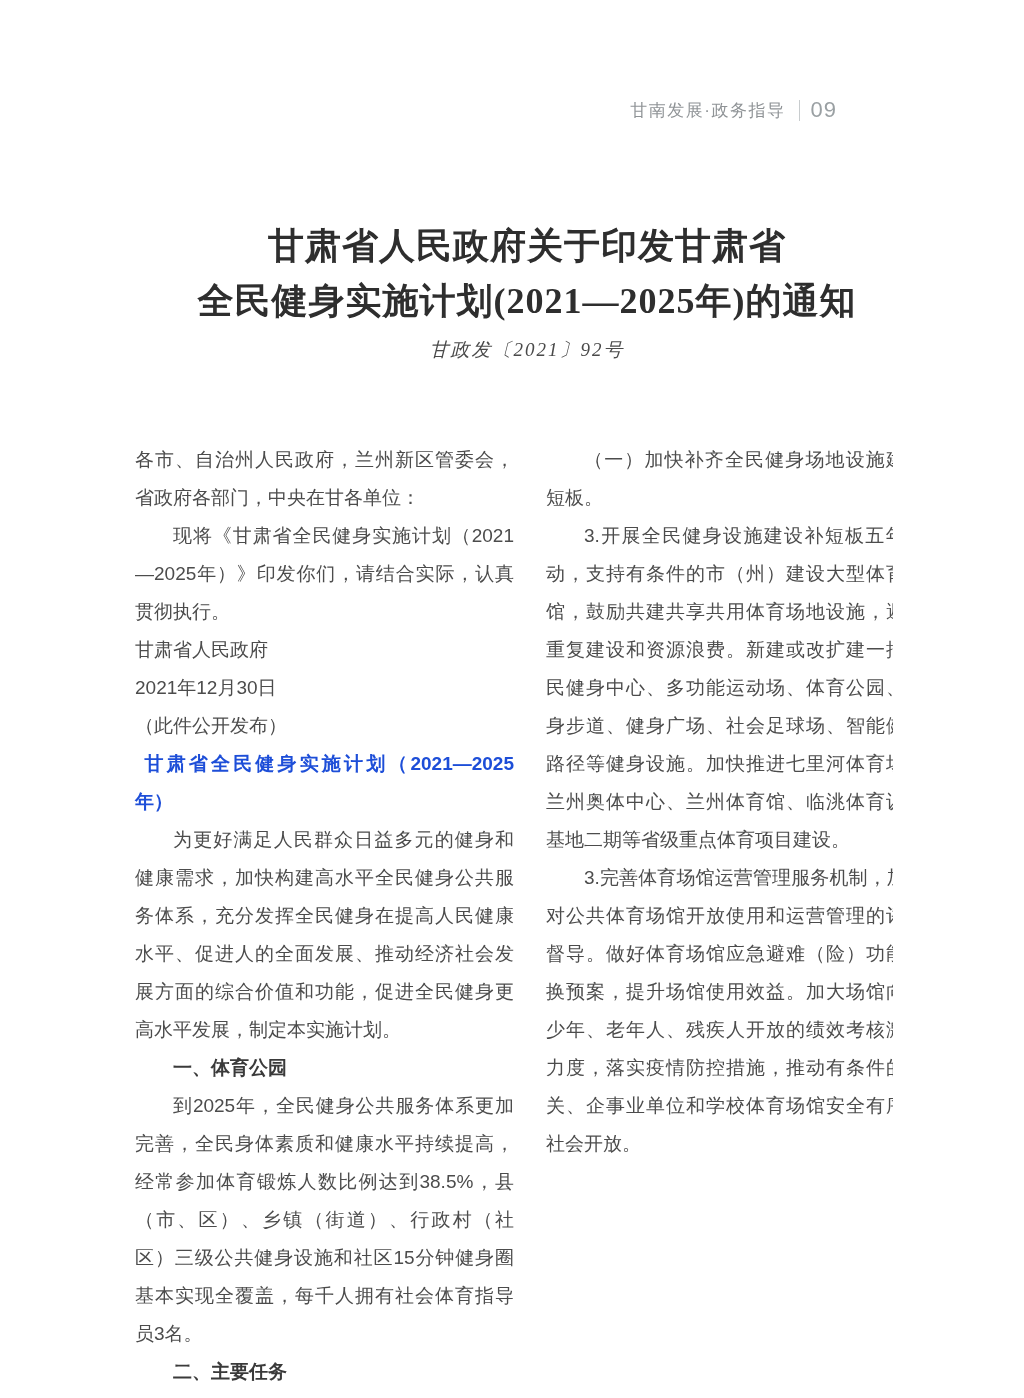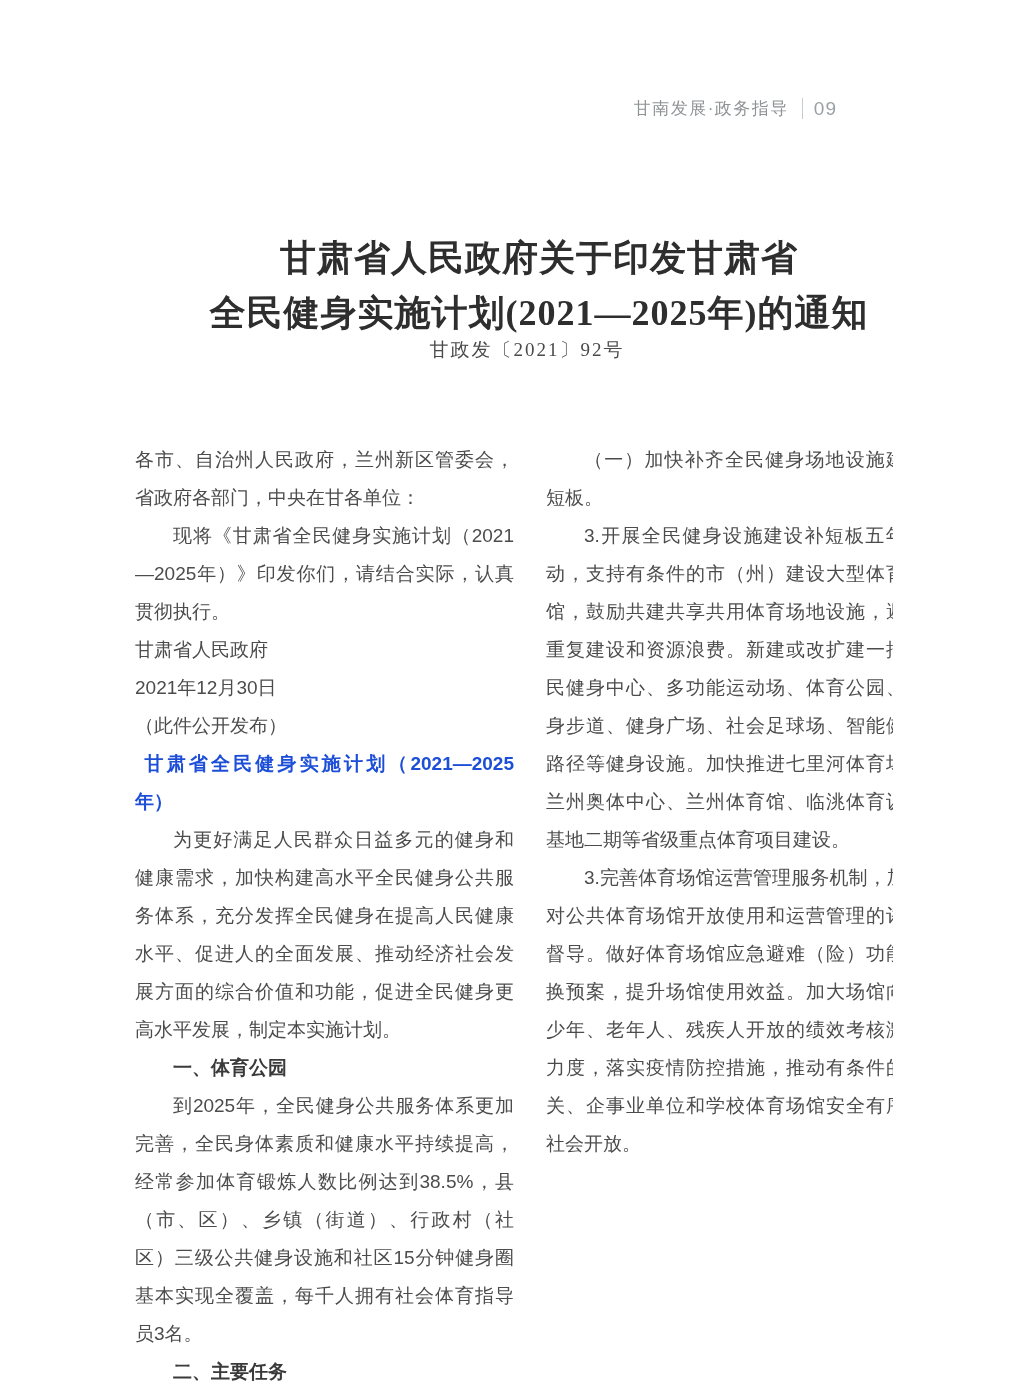--- a/index.html
+++ b/index.html
@@ -23,50 +23,51 @@
     color: #8f9396;
     letter-spacing: 1.5px;
   }
   .hdr-divider {
     width: 1px;
     height: 21px;
     background: #c8ccce;
     margin: 0 11px 0 13px;
   }
   .page-number {
-    font-size: 19px;
+    font-size: 22px;
     color: #9aa0a3;
     letter-spacing: 1px;
   }
 
   
   .doc-title {
     position: absolute;
     top: 219px;
     left: 97px;
     width: 860px;
-    margin: 12px;
+    margin: 0;
     text-align: center;
     font-family: "Liberation Serif", "DejaVu Serif", serif;
     font-weight: 700;
     font-size: 36px;
     line-height: 55px;
     color: #2e2e2e;
     letter-spacing: 1px;
   }
   .doc-title span { display: block; }
 
   
   .doc-number {
     position: absolute;
     top: 337px;
     left: 97px;
     width: 860px;
     text-align: center;
     font-family: "Liberation Serif", "DejaVu Serif", serif;
+    font-style: italic;
     font-size: 19px;
     color: #4a4a4a;
     letter-spacing: 2px;
   }
 
   
   .columns {
     position: absolute;
     top: 441px;
     left: 135px;

